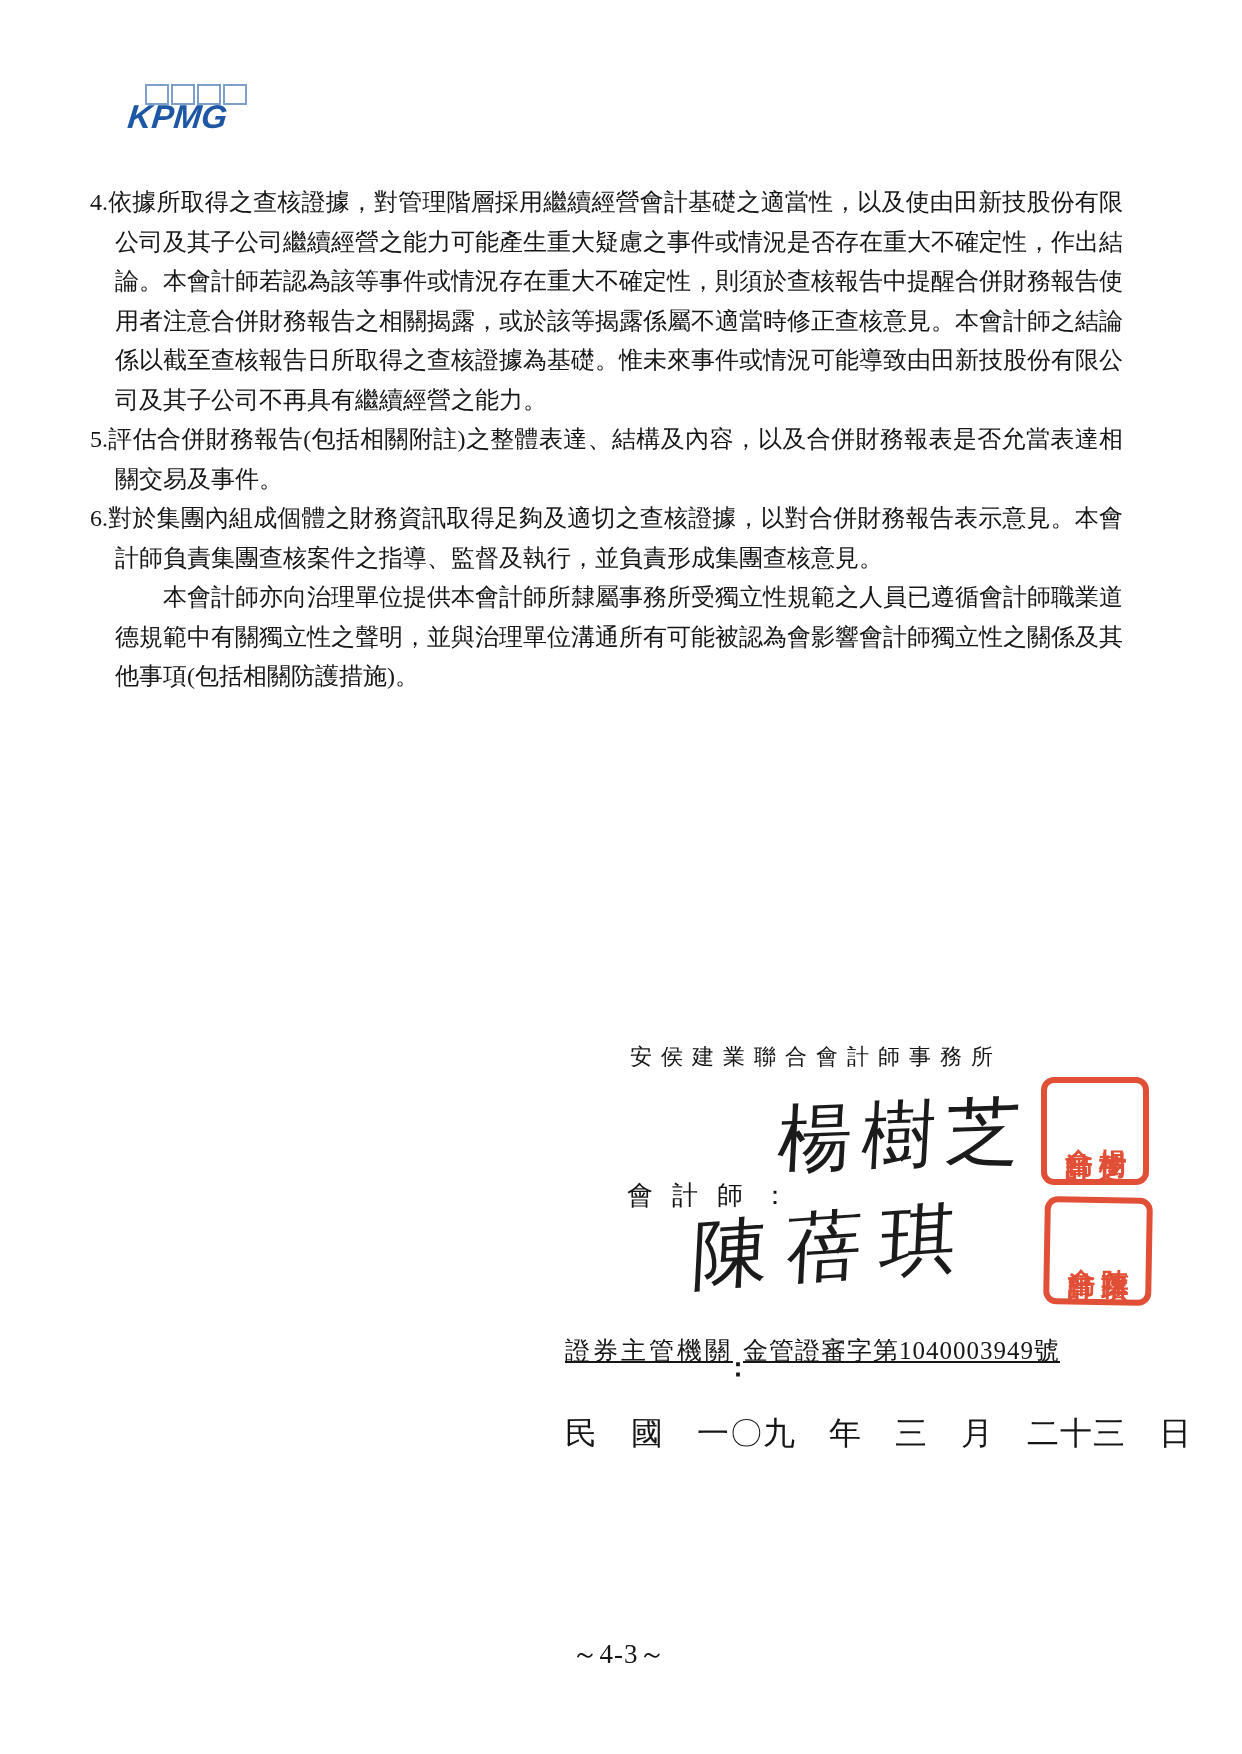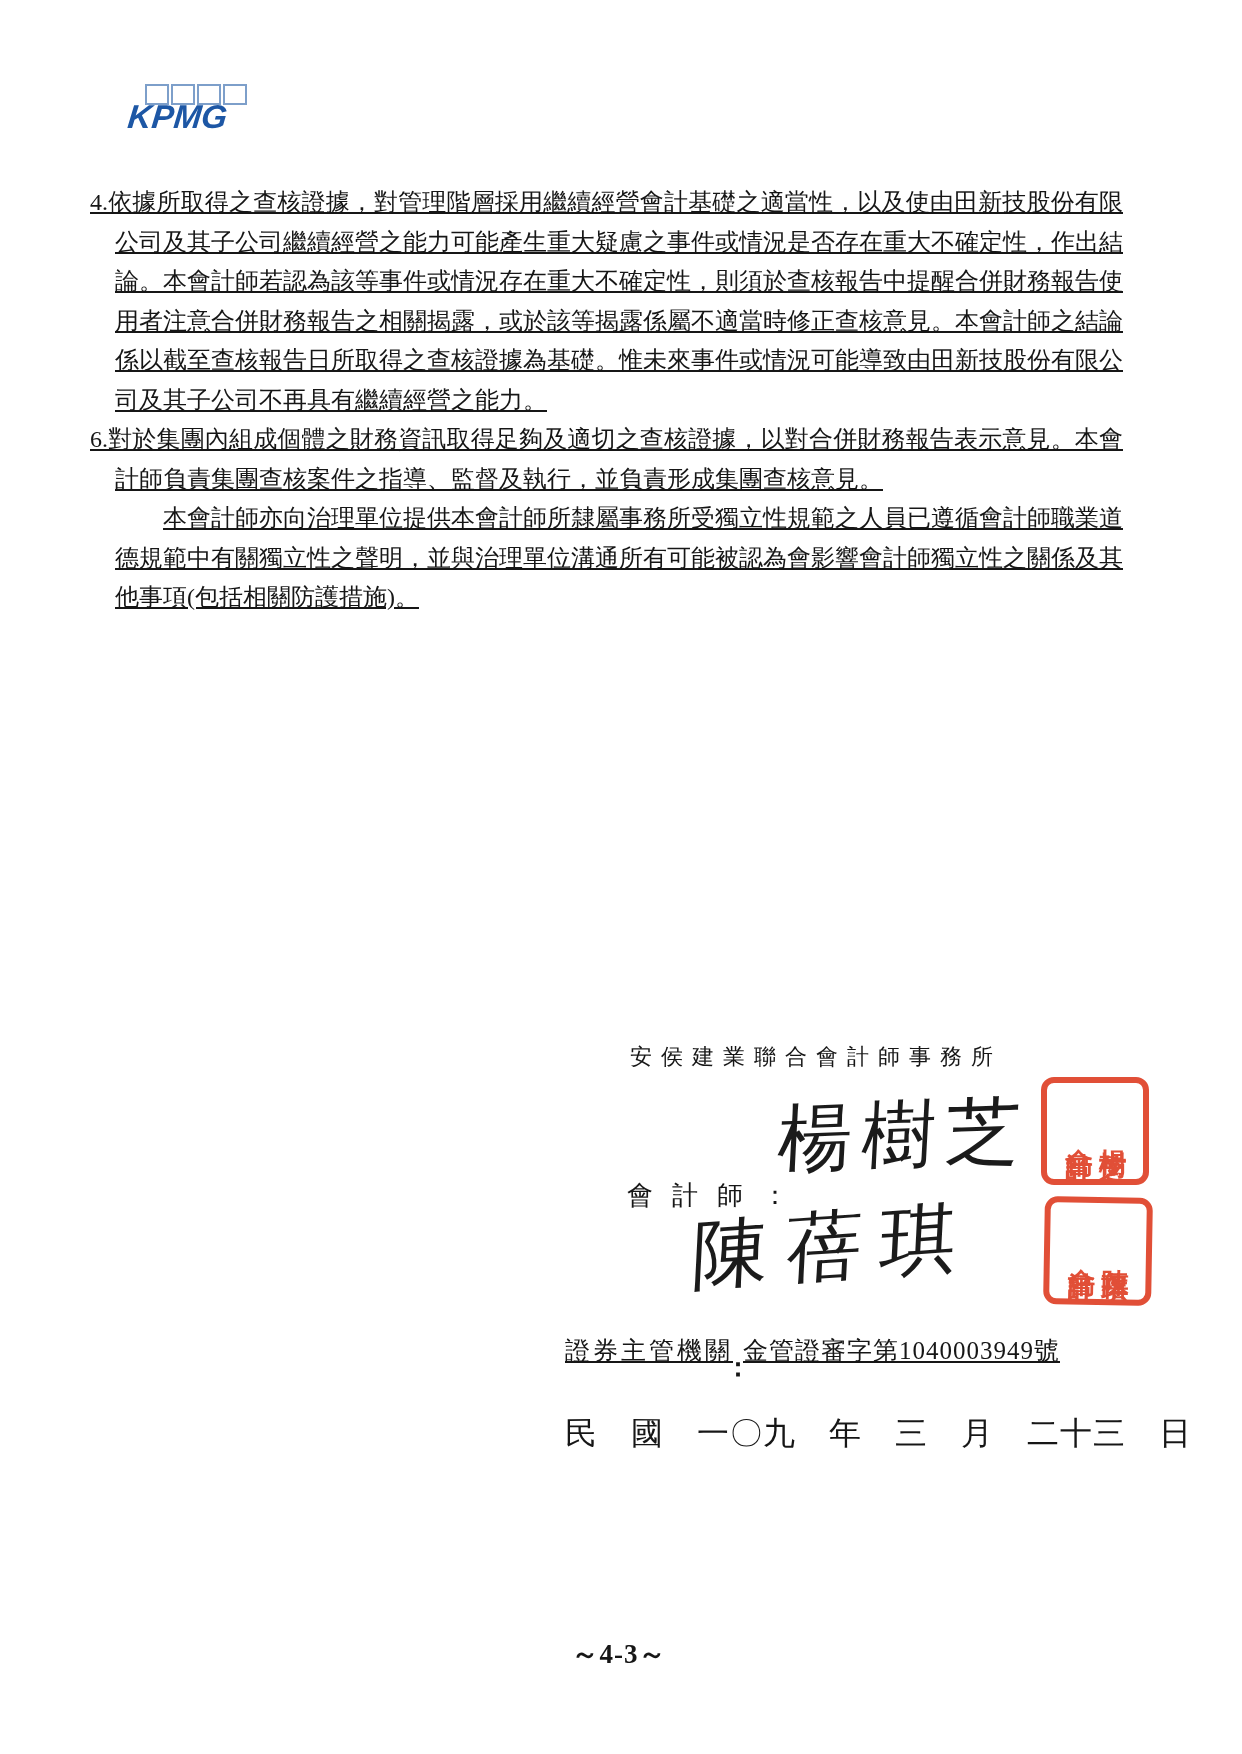--- a/index.html
+++ b/index.html
@@ -30,21 +30,21 @@
     margin-top:-3px;
     transform:skewX(-6deg);
   }
 
   
   .content{
     position:absolute;left:115px;top:183px;width:1008px;
     font-size:24px;line-height:39.5px;
     text-align:justify;
   }
-  .content p{margin:0;padding:0;text-decoration:underline;}
+  .content p{margin:0;padding:0;}
   .num-item{padding-left:25px;text-indent:-25px;}
   .indent-para{text-indent:48px;}
 
   
   .firm-name{
     position:absolute;left:630px;top:1042px;
     font-size:22px;letter-spacing:9px;white-space:nowrap;
   }
   .cpa-label{
     position:absolute;left:627px;top:1178px;
@@ -97,41 +97,42 @@
   }
   .appr-value{letter-spacing:1px;}
   .date-line{
     position:absolute;left:565px;top:1412px;
     font-size:32px;white-space:nowrap;letter-spacing:1px;
   }
 
   
   .page-number{
     position:absolute;left:115px;top:1636px;width:1008px;
-    text-align:center;font-size:27px;font-weight:bold;
+    text-align:center;font-size:27px;font-weight:normal;
     letter-spacing:1px;
   }
 </style>
 </head>
 <body>
 
 <div class="page">
 
   <div class="logo">
     <div class="logo-squares">
       <div class="sq"></div>
       <div class="sq"></div>
       <div class="sq"></div>
       <div class="sq"></div>
     </div>
     <div class="logo-text">KPMG</div>
   </div>
 
   <div class="content">
     <p class="num-item">4.依據所取得之查核證據，對管理階層採用繼續經營會計基礎之適當性，以及使由田新技股份有限公司及其子公司繼續經營之能力可能產生重大疑慮之事件或情況是否存在重大不確定性，作出結論。本會計師若認為該等事件或情況存在重大不確定性，則須於查核報告中提醒合併財務報告使用者注意合併財務報告之相關揭露，或於該等揭露係屬不適當時修正查核意見。本會計師之結論係以截至查核報告日所取得之查核證據為基礎。惟未來事件或情況可能導致由田新技股份有限公司及其子公司不再具有繼續經營之能力。</p>
+    <p class="num-item">5.評估合併財務報告(包括相關附註)之整體表達、結構及內容，以及合併財務報表是否允當表達相關交易及事件。</p>
     <p class="num-item">6.對於集團內組成個體之財務資訊取得足夠及適切之查核證據，以對合併財務報告表示意見。本會計師負責集團查核案件之指導、監督及執行，並負責形成集團查核意見。</p>
     <p class="indent-para">本會計師亦向治理單位提供本會計師所隸屬事務所受獨立性規範之人員已遵循會計師職業道德規範中有關獨立性之聲明，並與治理單位溝通所有可能被認為會影響會計師獨立性之關係及其他事項(包括相關防護措施)。</p>
   </div>
 
   <div class="firm-name">安侯建業聯合會計師事務所</div>
   <div class="cpa-label">會計師：</div>
 
   <div class="sig sig-1">楊樹芝</div>
   <div class="sig sig-2">陳蓓琪</div>
 

